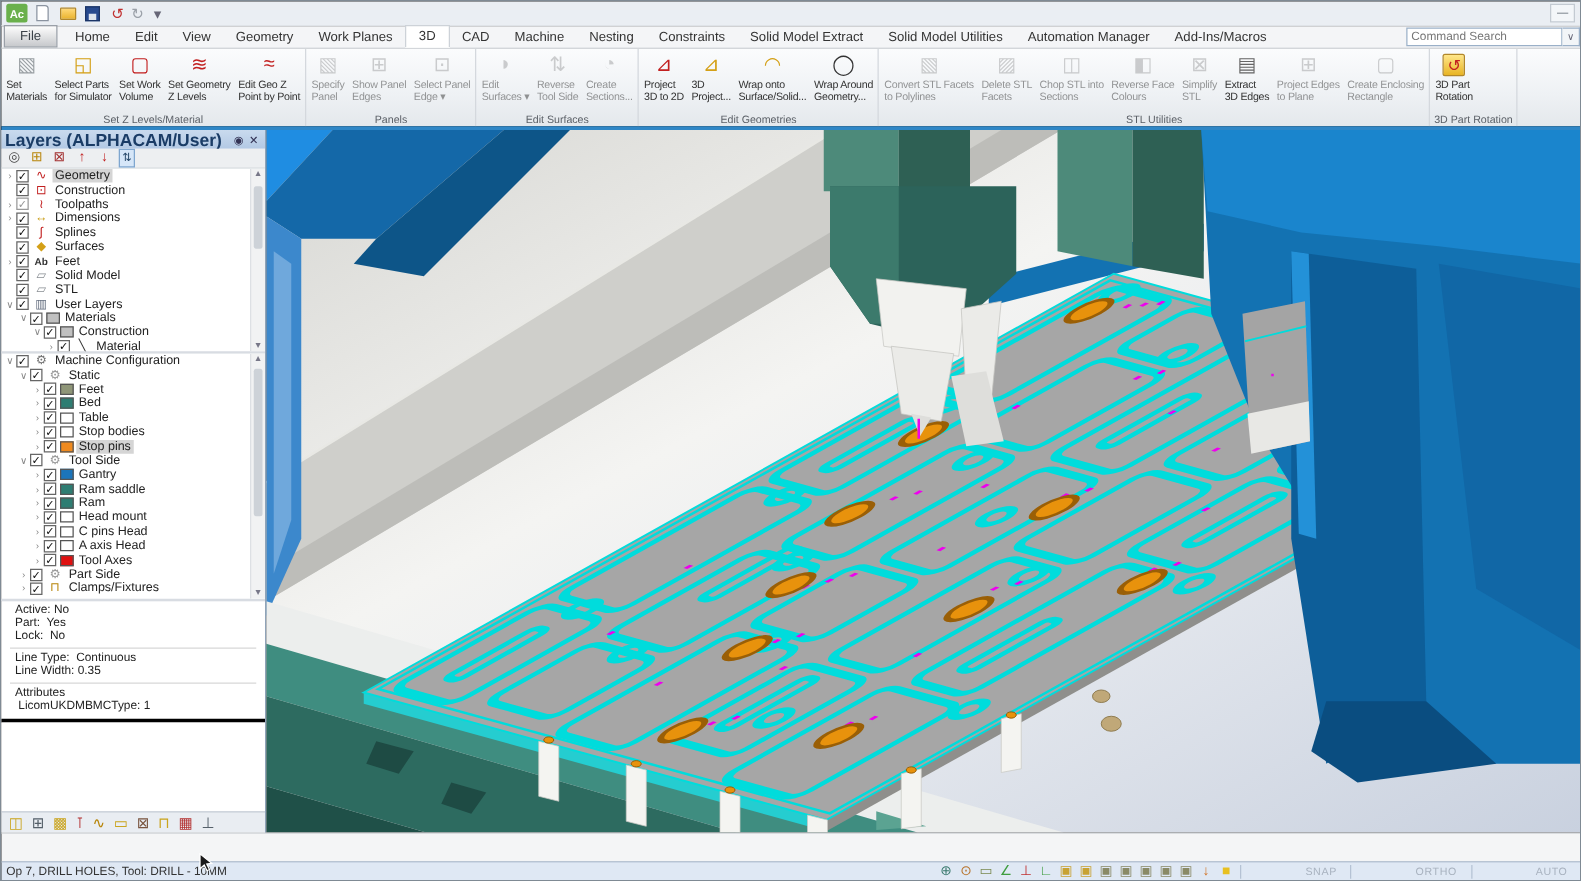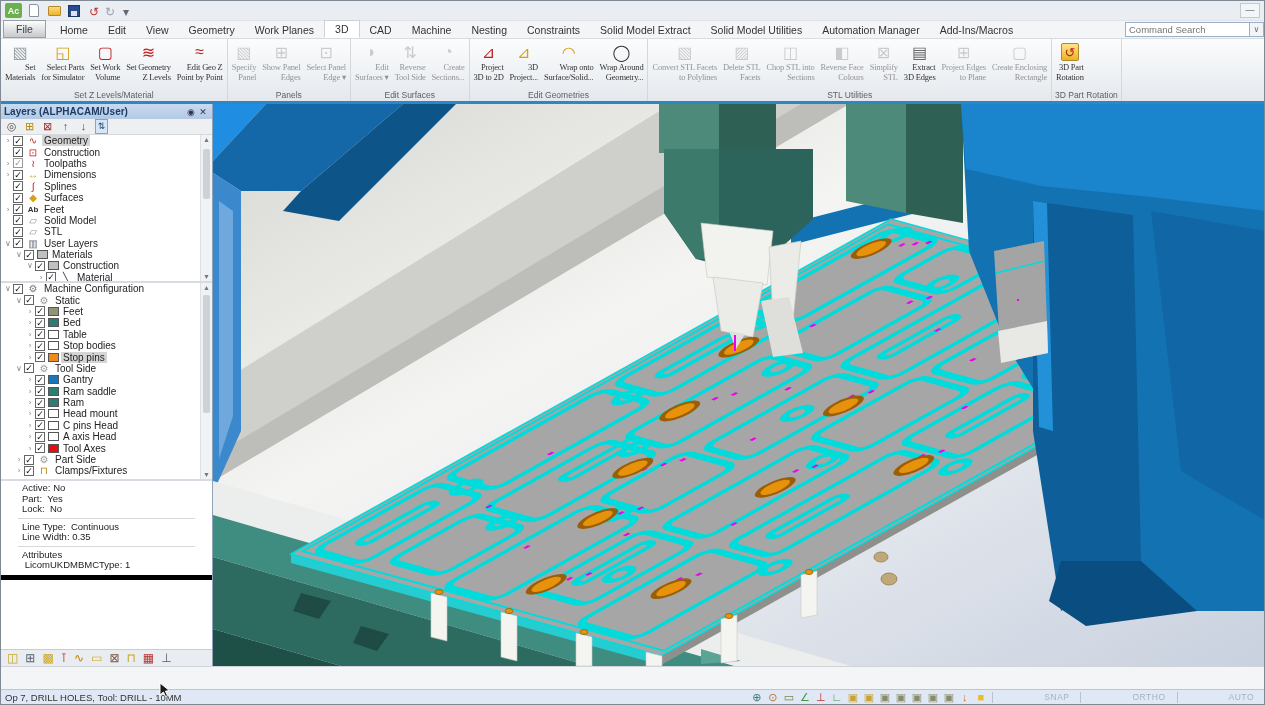--- a/index.html
+++ b/index.html
@@ -25,49 +25,49 @@
   #cmdsearch input{width:125px;height:15px;font-size:9.5px;border:1px solid #9ab0c8;padding:0 3px;color:#333;}
   #cmdsearch .dd{width:14px;height:15px;border:1px solid #9ab0c8;border-left:none;background:#f2f5f8;font-size:8px;text-align:center;line-height:14px;color:#667;}
   
   #ribbon{height:62px;background:linear-gradient(#fbfcfd,#eef1f4 60%,#e4e8ec);display:flex;align-items:stretch;overflow:hidden;}
   .rgroup{display:flex;flex-direction:column;border-right:1px solid #d4d8dd;padding:1px 1px 0;}
   .rbtns{display:flex;flex:1;align-items:flex-start;}
   .rbtn{display:flex;flex-direction:column;align-items:center;padding:1px 3px 0;min-width:30px;}
   .rbtn.dis{opacity:.5;filter:grayscale(.7);}
   .ric{width:24px;height:22px;display:flex;align-items:center;justify-content:center;font-size:16px;margin-bottom:0;}
   .ric.bgy{background:linear-gradient(#ffe68a,#e8b424);width:18px;height:18px;border:1px solid #b2882a;border-radius:2px;font-size:13px;margin:2px 0;}
-  .rlbl{font-size:8.5px;line-height:9.5px;color:#333;text-align:right;white-space:nowrap;letter-spacing:-0.2px;font-family:Liberation Serif, serif;}
+  .rlbl{font-size:8.5px;line-height:9.5px;color:#333;text-align:left;white-space:nowrap;letter-spacing:-0.2px;}
   .rglabel{font-size:8.5px;color:#5a5f66;text-align:center;padding:1px 2px 1px;white-space:nowrap;}
   #accent-strip{height:3px;background:var(--accent);}
   
   #body{display:flex;height:562px;}
   
   #leftpanel{width:212px;background:#f2f3f4;border-right:1px solid #8fa3b8;display:flex;flex-direction:column;}
   #lp-header{height:15px;background:linear-gradient(#c9daee,#b3c9e4);display:flex;align-items:center;padding:0 3px;}
-  #lp-header .t{flex:1;font-size:10px;font-weight:bold;color:#1a3c66;}
+  #lp-header .t{flex:1;font-size:14px;font-weight:bold;color:#1a3c66;}
   #lp-header .hic{font-size:9px;color:#335;width:12px;text-align:center;}
   #lp-toolbar{height:16px;background:#edeff1;border-bottom:1px solid #d5dade;display:flex;align-items:center;gap:5px;padding:0 4px;}
   .tbic{font-size:11px;line-height:13px;width:13px;text-align:center;}
   .tbic.boxed{border:1px solid #7fa6cf;background:#d6e6f8;font-size:9px;}
   .treebox{position:relative;background:#fff;border-bottom:2px solid #d8dce2;overflow:hidden;}
   #tree1{height:148px;}
   #tree2{height:198px;}
   .trow{display:flex;align-items:center;height:11.4px;white-space:nowrap;}
   .texp{width:10px;font-size:8px;color:#888;text-align:center;flex:none;}
   .chk{width:10px;height:10px;border:1px solid #666;background:#fff;font-size:9px;line-height:9px;text-align:center;color:#111;margin-right:3px;flex:none;}
   .chk.dim{color:#999;border-color:#999;}
   .tico{width:14px;height:11px;font-size:10px;line-height:11px;text-align:center;margin-right:2px;flex:none;}
   .tico.sw{width:11px;height:9px;border:1px solid #555;}
   .tlabel{font-size:10px;color:#222;padding:0 2px;}
   .tlabel.sel{background:#d5d5d5;}
   .sbar{position:absolute;top:0;right:0;width:12px;height:100%;background:#f1f2f3;border-left:1px solid #dde0e4;font-size:7px;color:#778;text-align:center;}
   .sbar .th{position:absolute;left:2px;right:2px;top:14px;height:34%;background:#cdd2d8;border-radius:2px;}
   .sbar .a1{position:absolute;top:1px;left:0;right:0;}
   .sbar .a2{position:absolute;bottom:1px;left:0;right:0;}
-  #props{background:#fff;border-bottom:5px solid #000000;padding:2px 17px 4px;}
+  #props{background:#fff;border-bottom:3px solid #000000;padding:2px 7px 4px;}
   .pline{font-size:9.5px;color:#222;line-height:10.5px;padding-left:4px;white-space:pre;}
   .psep{border-top:1px solid #d8d8d8;margin:3px 0;}
   #lp-fill{flex:1;background:#fff;}
   #lp-tabs{height:17px;background:#e9edf2;border-top:1px solid #c5cdd6;display:flex;align-items:center;gap:7px;padding:0 6px;}
   .btab{font-size:12px;line-height:15px;}
   
   #viewport{position:relative;flex:1;overflow:hidden;}
   #viewport svg{display:block;}
   
   .f-beam{fill:#cfcfcb;} .f-beamsh{fill:#bdbdb9;}

